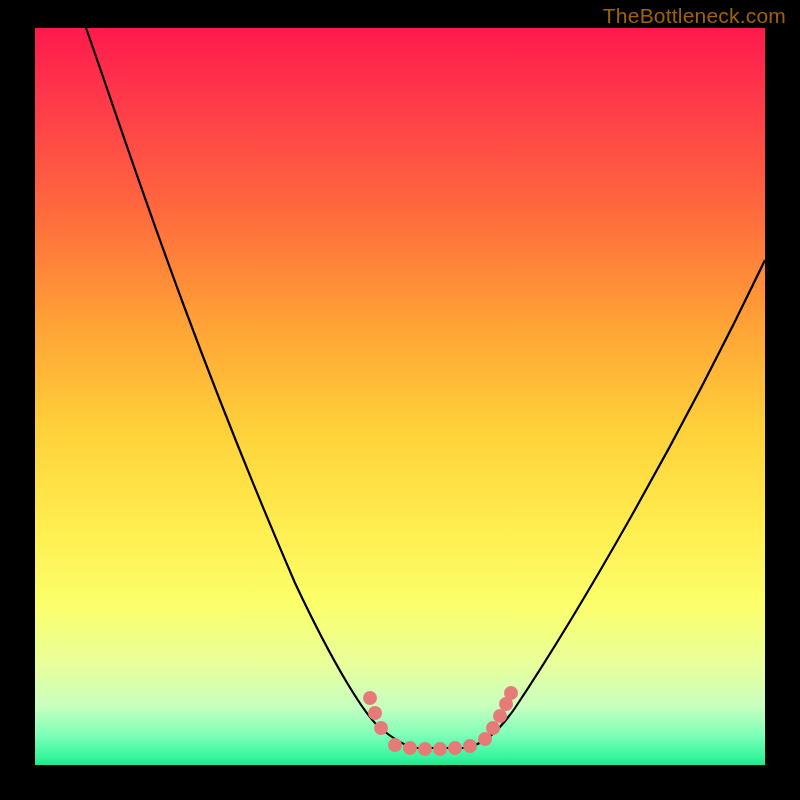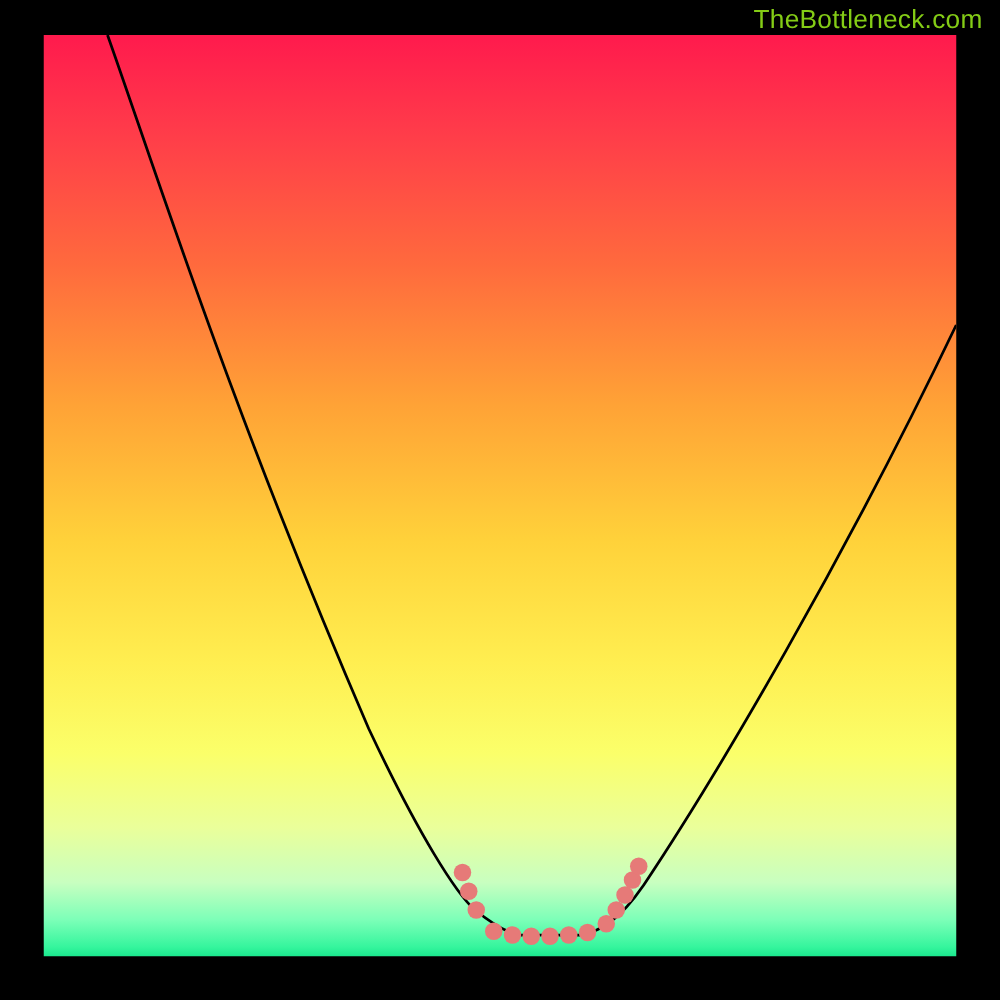--- a/index.html
+++ b/index.html
@@ -52,21 +52,21 @@
     position: absolute;
     left: 0;
     top: 0;
     width: 100%;
     height: 100%;
   }
   .watermark {
     position: absolute;
     top: 4px;
     right: 14px;
-    color: #84cc16;
+    color: #a16207;
     font-size: 21px;
     letter-spacing: 0.2px;
     font-weight: 400;
   }
 </style>
 </head>
 <body>
 
 <div class="frame">
 

